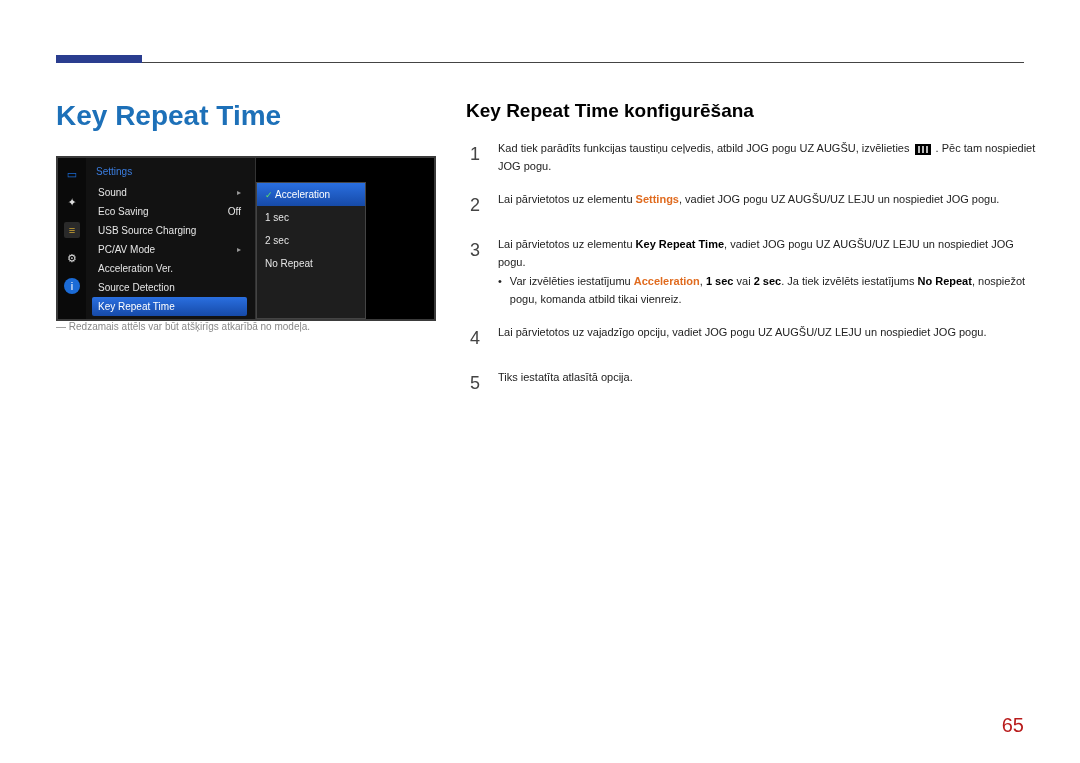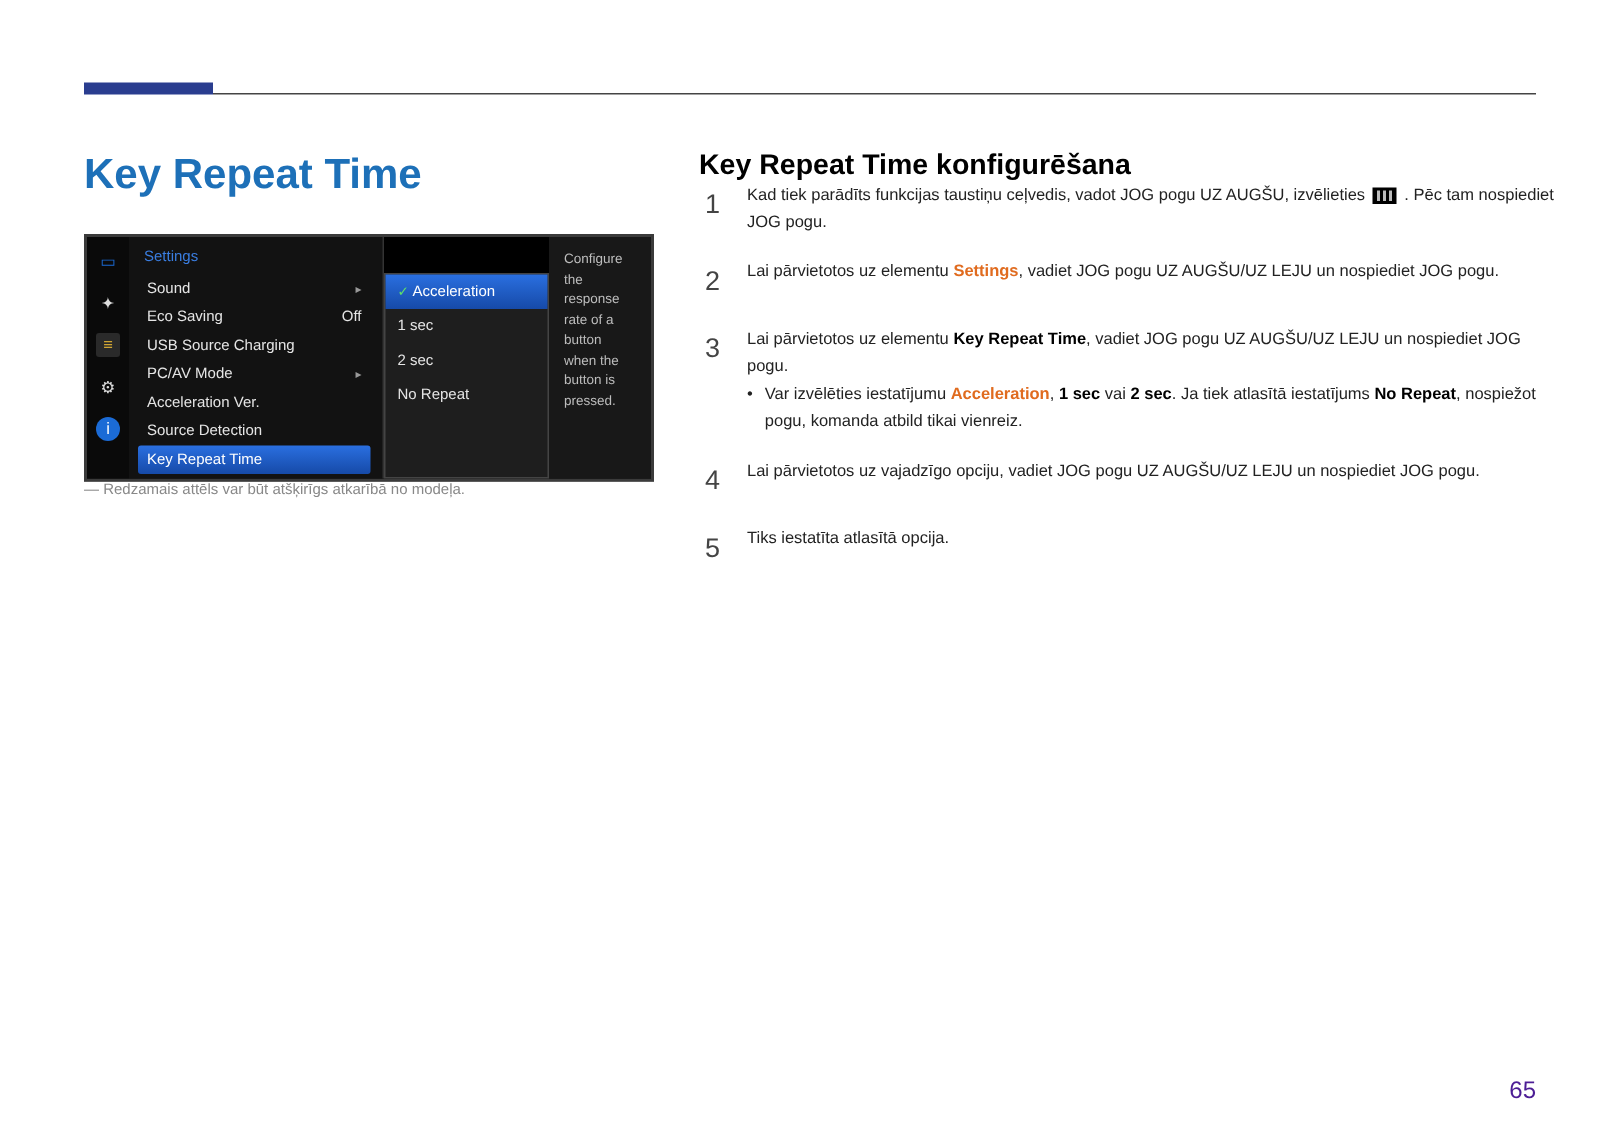--- a/index.html
+++ b/index.html
@@ -4,21 +4,21 @@
 <style>
   * { box-sizing: border-box; margin: 0; padding: 0; }
   body { width: 1080px; height: 763px; background: #fff; font-family: "Segoe UI", Arial, sans-serif; color: #000; position: relative; }
   .top-bar { position: absolute; top: 55px; left: 56px; width: 86px; height: 8px; background: #2a3d8f; }
   .top-line { position: absolute; top: 62px; left: 142px; right: 56px; height: 1px; background: #444; }
   .page { position: absolute; top: 100px; left: 56px; right: 44px; }
   .cols { display: flex; gap: 30px; }
   .left { width: 380px; }
   .right { flex: 1; }
   h1 { color: #1d70b8; font-size: 28px; font-weight: 600; margin-bottom: 24px; }
-  h2 { color: #000; font-size: 19px; font-weight: 600; }
+  h2 { color: #000; font-size: 19px; font-weight: 600; margin-bottom: 18px; }
   .desc { font-size: 11px; color: #222; margin-bottom: 16px; line-height: 1.5; }
   .footnote { font-size: 10px; color: #888; margin-top: 0; }
   .footnote::before { content: "― "; }
 
   
   .osd { width: 380px; height: 165px; background: #000; border: 2px solid #3b3b3b; display: flex; font-size: 10px; color: #e5e5e5; }
   .osd-icons { width: 28px; background: #0a0a0a; display: flex; flex-direction: column; align-items: center; padding-top: 8px; gap: 12px; }
   .osd-icons span { width: 16px; height: 16px; display: flex; align-items: center; justify-content: center; font-size: 11px; }
   .ic-picture { color:#1b6bd6; }
   .ic-conf { color:#ddd; }
@@ -41,21 +41,21 @@
   .steps li { display: flex; gap: 14px; margin-bottom: 16px; font-size: 11px; line-height: 1.6; color:#222; }
   .steps li .num { font-size: 18px; color: #444; width: 18px; flex-shrink:0; text-align:center; font-weight:400; }
   .steps li .body { flex:1; }
   .inline-icon { display:inline-block; width:16px; height:11px; background:#000; vertical-align:middle; position:relative; margin:0 2px; }
   .inline-icon::before { content:""; position:absolute; left:3px; top:2px; width:2px; height:7px; background:#bbb; box-shadow:4px 0 0 #bbb, 8px 0 0 #bbb; }
   .bullet-line { display:flex; gap:8px; margin: 2px 0 0 0; }
   .bullet-line::before { content:"•"; flex-shrink:0; }
   .kw-orange { color:#e06b1f; font-weight:600; }
   .kw-bold { font-weight:600; color:#000; }
 
-  .page-num { position:absolute; bottom:26px; right:56px; font-size:16px; color:#4c1d95; }
+  .page-num { position:absolute; bottom:26px; right:56px; font-size:20px; color:#b91c1c; }
 </style>
 </head>
 <body>
 
 <div class="top-bar"></div>
 <div class="top-line"></div>
 
 <div class="page">
   <div class="cols">
 
@@ -96,50 +96,49 @@
           <div class="osd-item active">
               <span>Key Repeat Time</span>
             </div>
         </div>
         <div class="osd-sub">
           <div class="osd-sub-item sel">Acceleration</div>
           <div class="osd-sub-item">1 sec</div>
           <div class="osd-sub-item">2 sec</div>
           <div class="osd-sub-item">No Repeat</div>
         </div>
-        <div class="osd-help">Configure the response rate of a button when the button is pressed.</div>
       </div>
 
       <p class="footnote">Redzamais attēls var būt atšķirīgs atkarībā no modeļa.</p>
     </div>
 
     <div class="right">
       <h2>Key Repeat Time konfigurēšana</h2>
       <ol class="steps">
         <li>
           <span class="num">1</span>
           <span class="body">
-            <span>Kad tiek parādīts funkcijas taustiņu ceļvedis, vadot JOG pogu UZ AUGŠU, izvēlieties</span>
+            <span>Kad tiek parādīts funkcijas taustiņu ceļvedis, atbild JOG pogu UZ AUGŠU, izvēlieties</span>
             <span class="inline-icon"></span>
             <span>. Pēc tam nospiediet JOG pogu.</span>
           </span>
         </li>
         <li>
           <span class="num">2</span>
           <span class="body">
             <span>Lai pārvietotos uz elementu </span><span class="kw-orange">Settings</span><span>, vadiet JOG pogu UZ AUGŠU/UZ LEJU un nospiediet JOG pogu.</span>
           </span>
         </li>
         <li>
           <span class="num">3</span>
           <span class="body">
             <span>Lai pārvietotos uz elementu </span><span class="kw-bold">Key Repeat Time</span><span>, vadiet JOG pogu UZ AUGŠU/UZ LEJU un nospiediet JOG pogu.</span>
             <div class="bullet-line">
               <span>
-                <span>Var izvēlēties iestatījumu </span><span class="kw-orange">Acceleration</span><span>, </span><span class="kw-bold">1 sec</span><span> vai </span><span class="kw-bold">2 sec</span><span>. Ja tiek atlasītā iestatījums </span><span class="kw-bold">No Repeat</span><span>, nospiežot pogu, komanda atbild tikai vienreiz.</span>
+                <span>Var izvēlēties iestatījumu </span><span class="kw-orange">Acceleration</span><span>, </span><span class="kw-bold">1 sec</span><span> vai </span><span class="kw-bold">2 sec</span><span>. Ja tiek izvēlēts iestatījums </span><span class="kw-bold">No Repeat</span><span>, nospiežot pogu, komanda atbild tikai vienreiz.</span>
               </span>
             </div>
           </span>
         </li>
         <li>
           <span class="num">4</span>
           <span class="body">Lai pārvietotos uz vajadzīgo opciju, vadiet JOG pogu UZ AUGŠU/UZ LEJU un nospiediet JOG pogu.</span>
         </li>
         <li>
           <span class="num">5</span>

